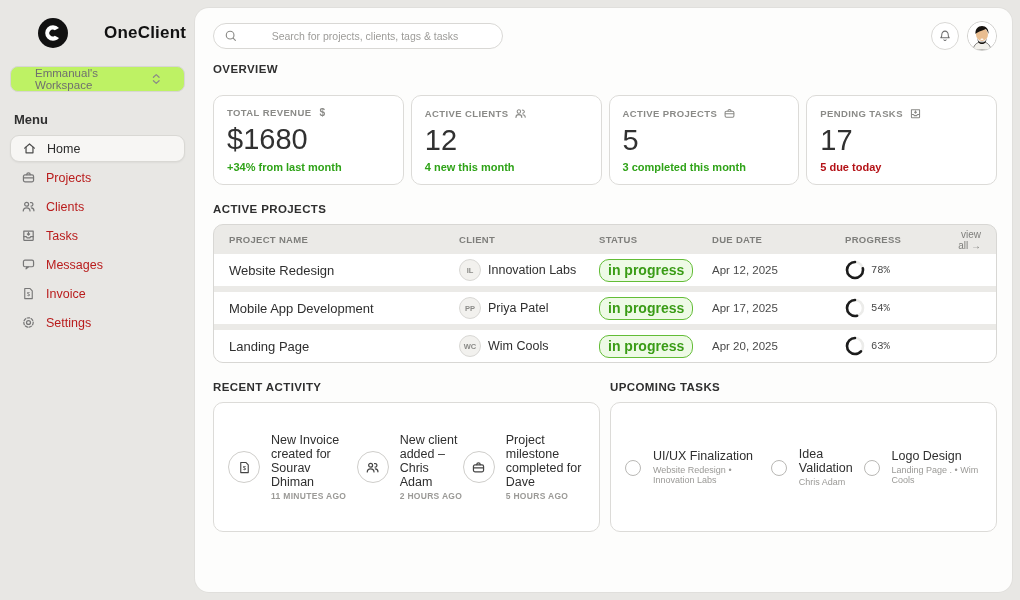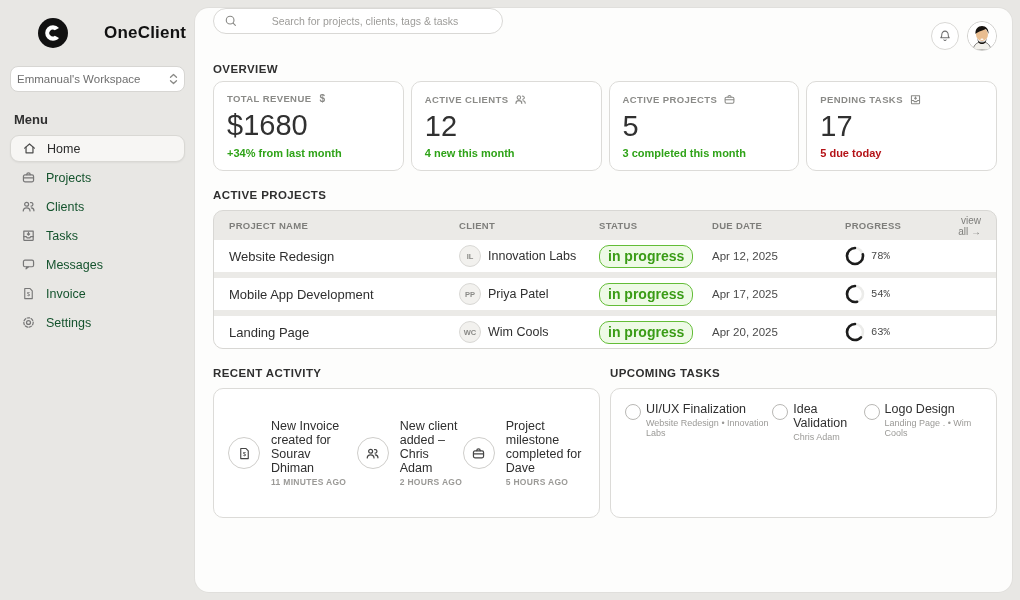--- a/index.html
+++ b/index.html
@@ -4,52 +4,52 @@
 <style>
   * { margin:0; padding:0; box-sizing:border-box; }
   html,body { width:1020px; height:600px; overflow:hidden;
     font-family:"Liberation Sans", sans-serif; background:#e8e7e4; color:#3a3a3a; }
 
   
   .sidebar { position:absolute; left:0; top:0; width:195px; height:600px; padding:14px 10px 0 10px; }
   .logo-row { display:flex; align-items:center; gap:8px; padding-left:28px; height:38px; }
   .logo-mark { width:30px; height:30px; flex:0 0 30px; }
   .logo-text { font-size:17px; font-weight:bold; color:#111; letter-spacing:.2px;margin-left:28px; }
-  .workspace { margin-top:14px; height:26px; background:#ffffff; border:1px solid #d7d6d3;
+  .workspace { margin-top:14px; height:26px; background:#bef264; border:1px solid #d7d6d3;
     border-radius:8px; display:flex; align-items:center; justify-content:space-between;
-    padding:0 6px; cursor:pointer; }
+    padding:0 24px; cursor:pointer; }
   .workspace span { font-size:11.5px; color:#6f6f6f; }
   .menu-label { margin:20px 0 8px 4px; font-size:13px; font-weight:bold; color:#2f2f2f; }
   .nav-item { height:27px; display:flex; align-items:center; gap:10px; padding:0 11px;
-    border-radius:9px; margin-bottom:2px; cursor:pointer; color:#14532d; }
+    border-radius:9px; margin-bottom:2px; cursor:pointer; color:#b91c1c; }
   .nav-item.active { background:#f7f6f4; border:1px solid #d9d8d4; color:#2b2b2b;
     box-shadow:0 1px 2px rgba(0,0,0,.05); }
   .nav-item .lbl { font-size:12.5px; }
   .icon-svg { display:block; }
 
   
   .main { position:absolute; left:195px; top:8px; width:817px; height:584px;
     background:#fdfdfc; border-radius:14px; padding:0 15px 0 18px; overflow:hidden;
     box-shadow:0 0 0 1px rgba(0,0,0,.03); }
-  .topbar { height:55px; display:flex; }
+  .topbar { height:55px; display:flex; align-items:center; }
   .search-pill { width:290px; height:26px; border:1px solid #d9d8d5; border-radius:13px;
     background:#fff; display:flex; align-items:center; padding:0 10px; }
   .search-pill input { flex:1; border:0; outline:0; background:transparent; font-size:10.5px;
     color:#555; text-align:center; font-family:"Liberation Sans", sans-serif; }
   .search-pill input::placeholder { color:#9d9c99; }
   .topbar-right { margin-left:auto; display:flex; align-items:center; gap:8px; }
   .round-btn { width:28px; height:28px; border-radius:50%; border:1px solid #d9d8d5;
     background:#fff; display:flex; align-items:center; justify-content:center; cursor:pointer; }
   .avatar { width:30px; height:30px; border-radius:50%; border:1px solid #cfcecb;
     overflow:hidden; background:#fff; cursor:pointer; }
 
   .section-label { font-size:11.5px; font-weight:bold; letter-spacing:.4px; color:#2f2f2f; }
 
   
-  .cards-row { display:flex; gap:7px; margin-top:6px; }
+  .cards-row { display:flex; gap:7px; margin-top:20px; }
   .stat-card { flex:1; height:90px; background:#fff; border:1px solid #dcdbd8; border-radius:10px;
     padding:11px 13px; display:flex; flex-direction:column; justify-content:space-between; }
   .stat-head { display:flex; align-items:center; gap:6px; font-size:9.5px; letter-spacing:.4px;
     color:#8a8a87; font-weight:bold; }
   .stat-value { font-size:29px; font-weight:500; color:#313131; line-height:1; }
   .stat-note { font-size:11px; font-weight:bold; }
 
   
   .table-wrap { margin-top:9px; border:1px solid #d8d7d4; border-radius:10px; background:#ebeae7;
     overflow:hidden; }
@@ -72,21 +72,21 @@
 
   
   .bottom-row { display:grid; grid-template-columns:1fr 1fr; gap:10px; margin-top:9px; }
   .panel-card { background:#fff; border:1px solid #dcdbd8; border-radius:10px; padding:13px 14px;
     height:130px; display:flex; justify-content:space-between; }
   .act-item { display:flex; align-items:center; gap:11px; }
   .act-icon { width:32px; height:32px; border-radius:50%; border:1px solid #cfcecb; flex:0 0 32px;
     display:flex; align-items:center; justify-content:center; }
   .act-text { font-size:12.5px; color:#2f2f2f; }
   .act-time { font-size:8.5px; letter-spacing:.3px; color:#9b9a97; font-weight:bold; margin-top:2px; }
-  .task-item { display:flex; align-items:flex-start; gap:5px; }
+  .task-item { display:flex; align-items:center; gap:12px; }
   .task-check { width:16px; height:16px; border-radius:50%; border:1.5px solid #b9b8b5; background:#fff;
     flex:0 0 16px; margin-top:2px; cursor:pointer; }
   .task-title { font-size:12.5px; color:#2f2f2f; }
   .task-meta { font-size:9px; color:#9b9a97; margin-top:2px; }
   .mt20 { margin-top:18px; }
 </style>
 </head>
 <body>
 
 <div class="sidebar">

